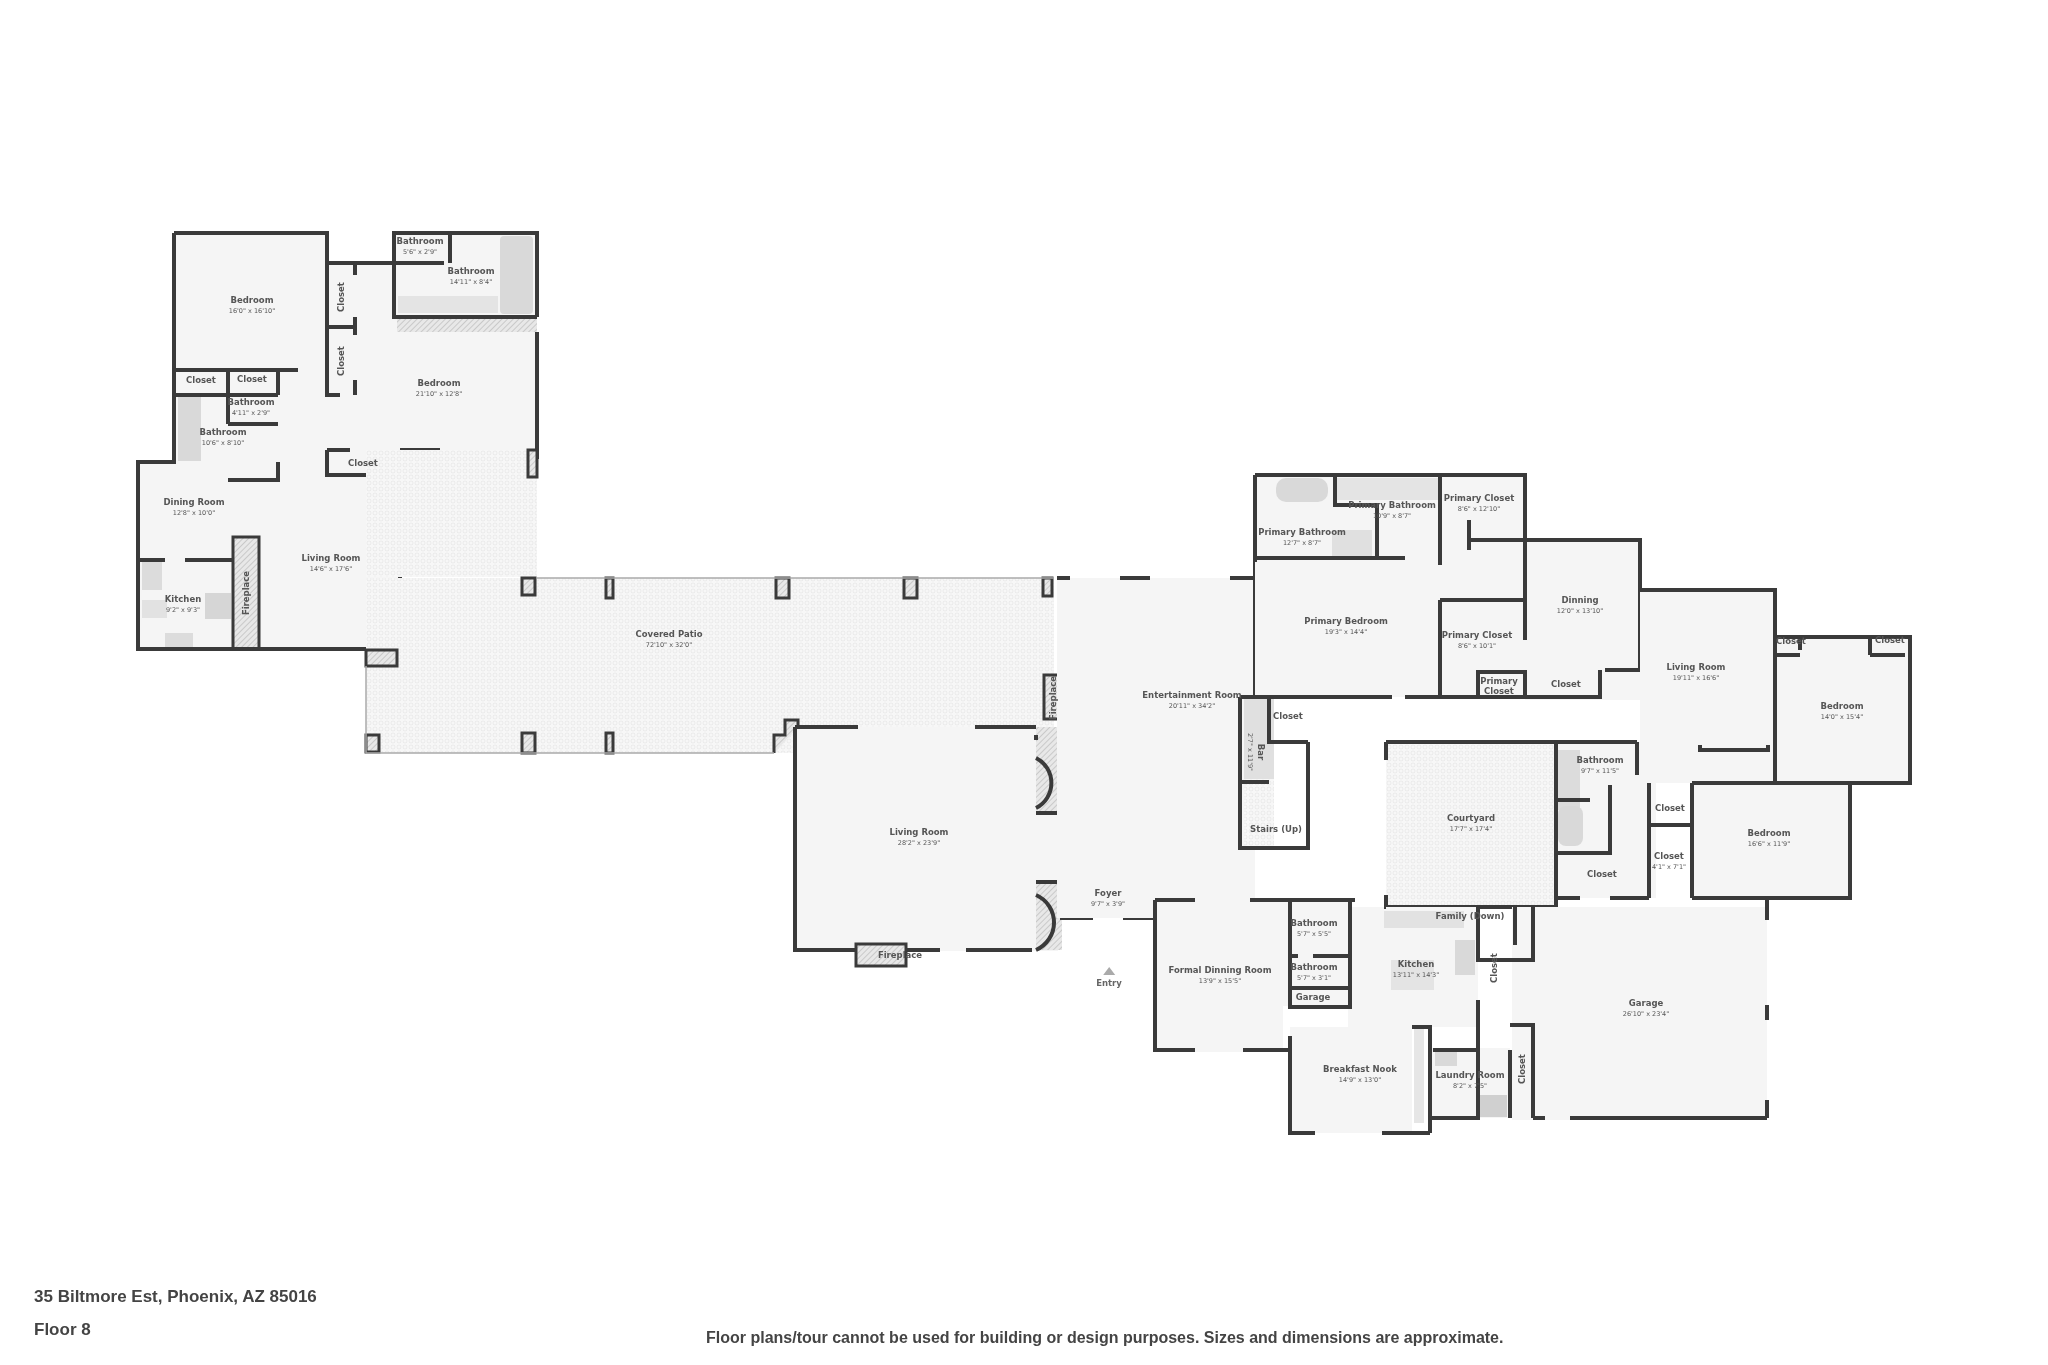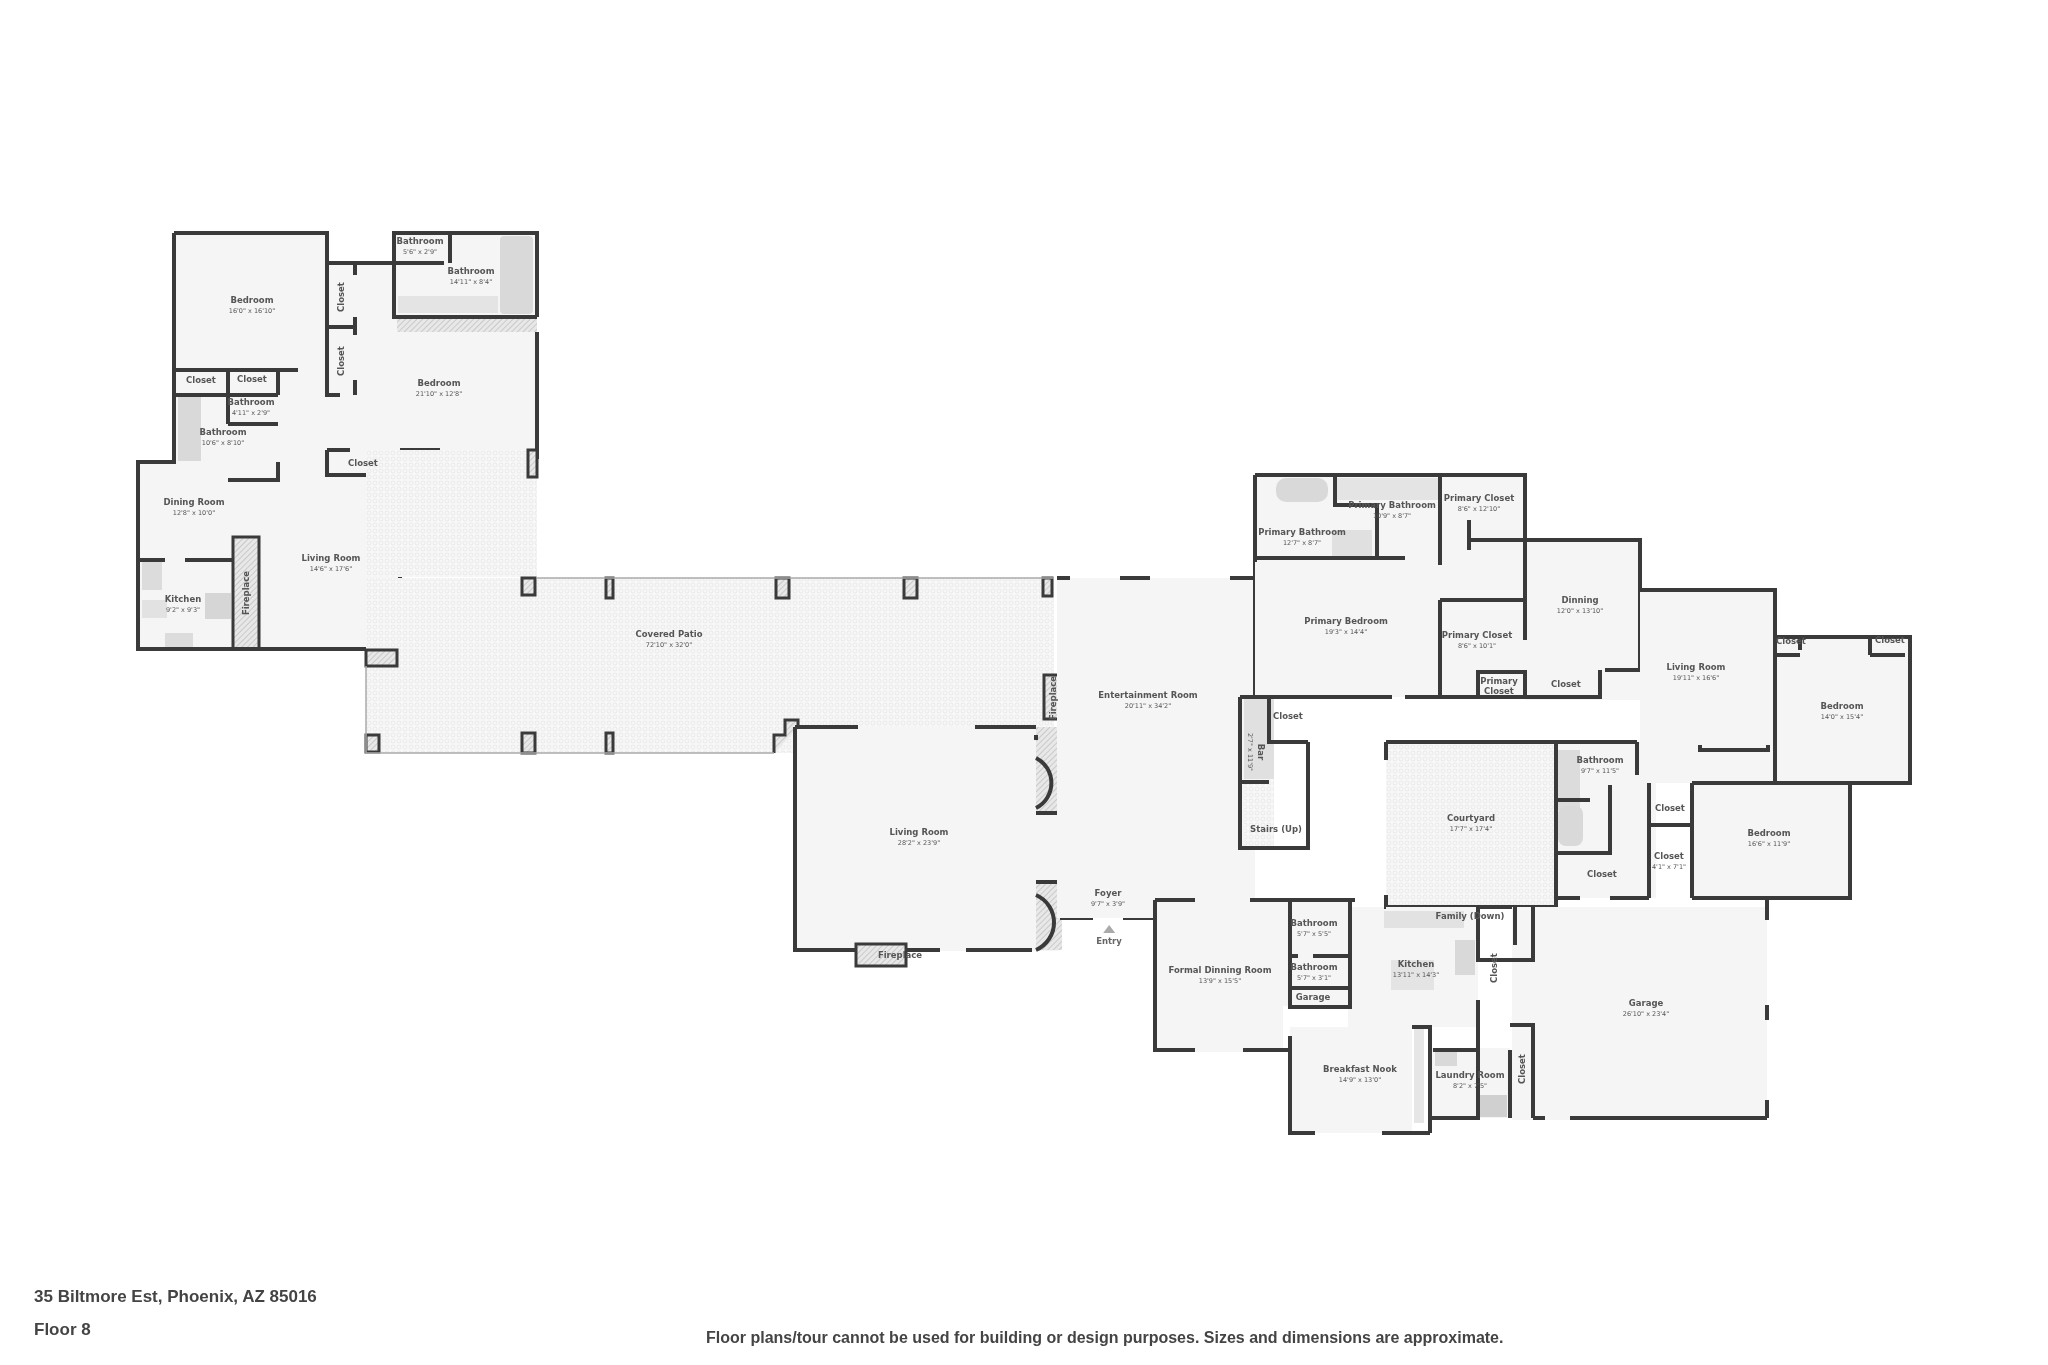--- a/index.html
+++ b/index.html
@@ -6,21 +6,21 @@
   body { width:2048px; height:1365px; position:relative; overflow:hidden; font-family:"DejaVu Sans", sans-serif; }
   #plan { position:absolute; left:0; top:0; width:2048px; height:1365px; }
   .room-label { position:absolute; transform:translate(-50%,-50%); text-align:center; color:#555; white-space:nowrap; pointer-events:none; }
   .room-label .name { font-size:8.5px; font-weight:bold; display:block; }
   .room-label .dim { font-size:6.5px; display:block; margin-top:2px; }
   .room-label.vert { transform:translate(-50%,-50%) rotate(-90deg); }
   .room-label.vert90 { transform:translate(-50%,-50%) rotate(90deg); }
   .footer-address { position:absolute; left:34px; top:1287px; font-size:17px; font-weight:bold; color:#444; font-family:"Liberation Sans", sans-serif; }
   .footer-floor { position:absolute; left:34px; top:1320px; font-size:17px; font-weight:bold; color:#444; font-family:"Liberation Sans", sans-serif; }
   .footer-disclaimer { position:absolute; left:706px; top:1329px; font-size:16px; font-weight:bold; color:#444; font-family:"Liberation Sans", sans-serif; }
-  .entry-marker { position:absolute; left:1109px; top:925px; transform:translateX(-50%); text-align:center; color:#666; font-size:8.5px; font-weight:bold; }
+  .entry-marker { position:absolute; left:1109px; top:967px; transform:translateX(-50%); text-align:center; color:#666; font-size:8.5px; font-weight:bold; }
   .entry-arrow { width:0; height:0; border-left:6px solid transparent; border-right:6px solid transparent; border-bottom:8px solid #aaa; margin:0 auto 3px auto; }
 </style>
 </head>
 <body>
 
 <svg id="plan" viewBox="0 0 2048 1365" xmlns="http://www.w3.org/2000/svg">
   <defs>
     <pattern id="dots" width="6" height="6" patternUnits="userSpaceOnUse">
       <rect width="6" height="6" fill="#f7f7f7"></rect>
       <circle cx="3" cy="3" r="2" fill="none" stroke="#e2e2e2" stroke-width="0.6"></circle>
@@ -302,21 +302,21 @@
   </div>
 <div class="room-label" style="left:900px;top:955px">
     <span class="name">Fireplace</span>
   </div>
 <div class="room-label" style="left:1108px;top:898px">
     <span class="name">Foyer</span>
     <span class="dim">9'7" x 3'9"</span>
   </div>
 <div class="entry-marker"><div class="entry-arrow"></div><span>Entry</span></div>
 
-<div class="room-label" style="left:1148px;top:700px">
+<div class="room-label" style="left:1192px;top:700px">
     <span class="name">Entertainment Room</span>
     <span class="dim">20'11" x 34'2"</span>
   </div>
 <div class="room-label vert90" style="left:1256px;top:752px">
     <span class="name">Bar</span>
     <span class="dim">2'7" x 11'9"</span>
   </div>
 <div class="room-label" style="left:1288px;top:716px">
     <span class="name">Closet</span>
   </div>

